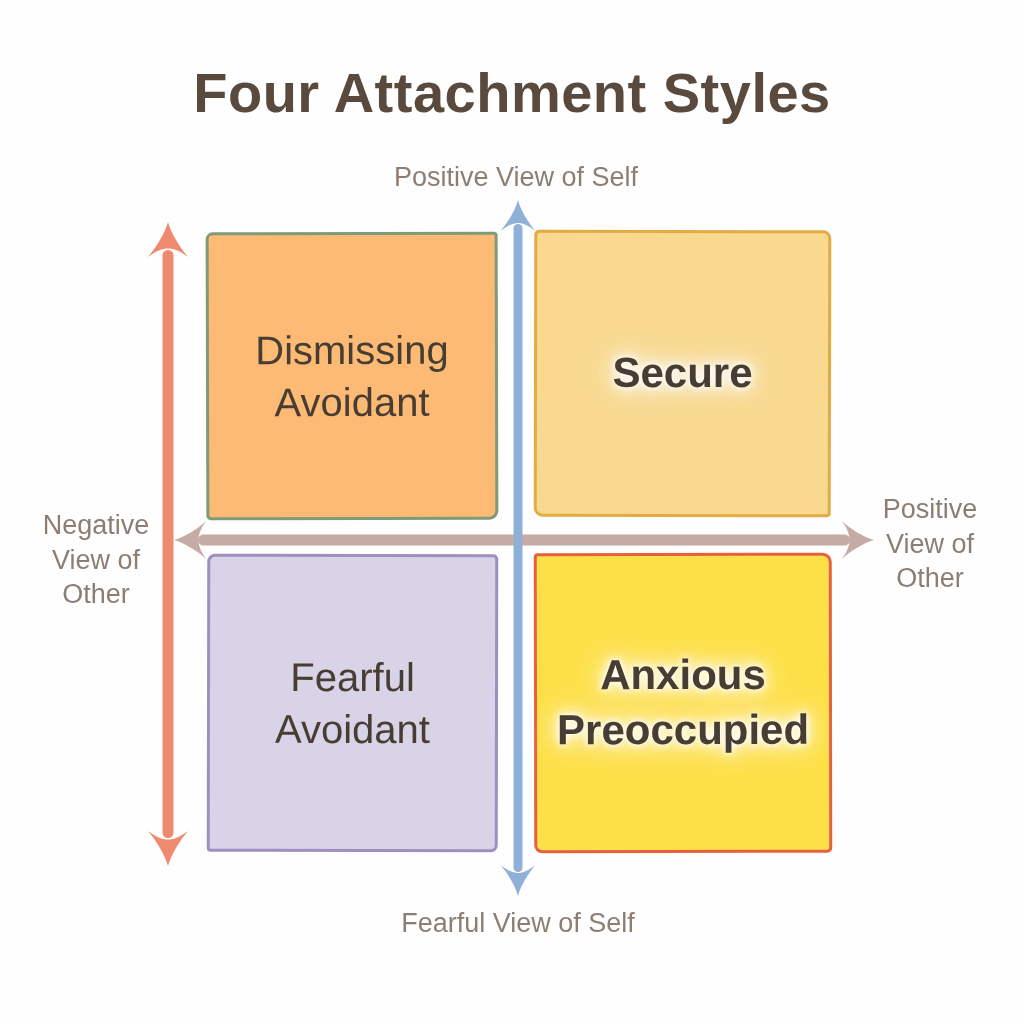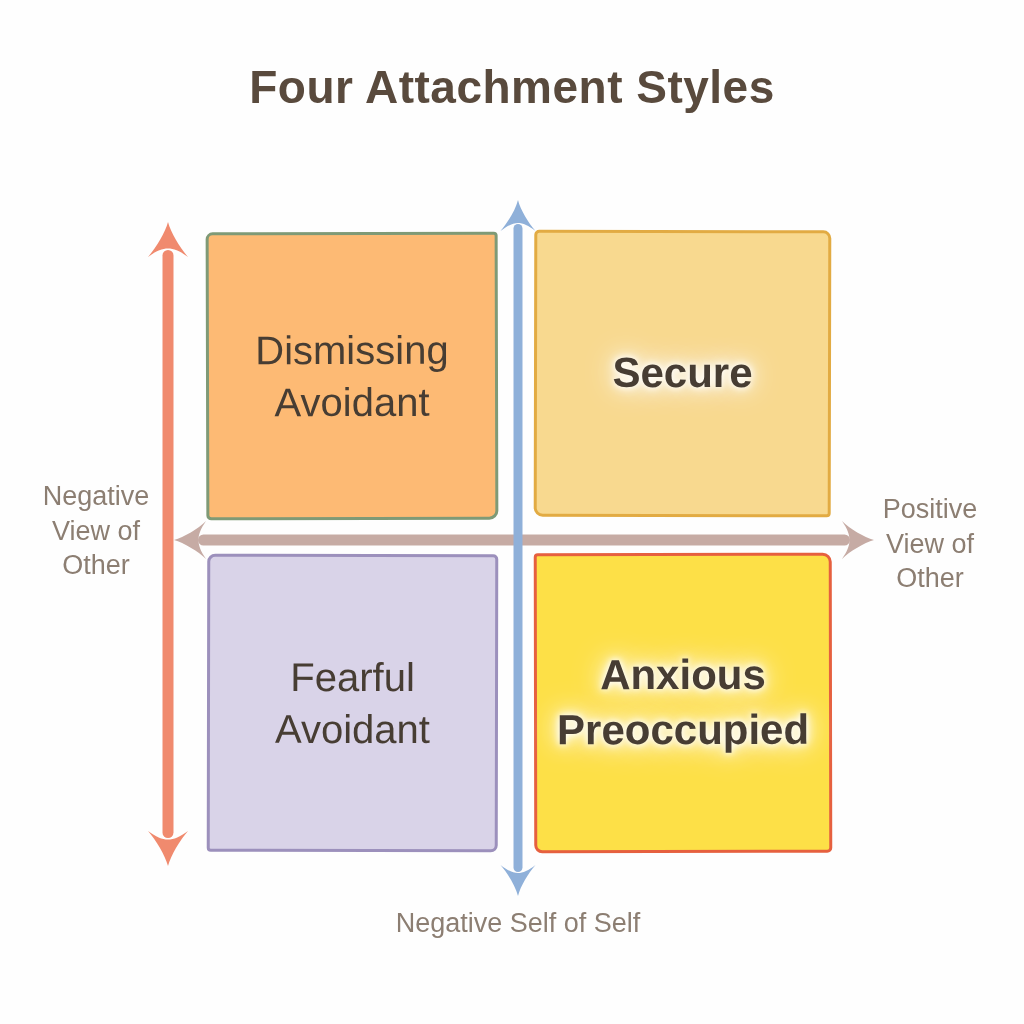--- a/index.html
+++ b/index.html
@@ -2,30 +2,30 @@
 <html><head>
 <meta charset="utf-8">
 <style>
   html,body{margin:0;padding:0;background:#ffffff;}
   .stage{
     position:relative;width:1024px;height:1024px;background:#fefefe;overflow:hidden;
     font-family:"Liberation Sans", sans-serif;
   }
   .title{
     position:absolute;top:60px;left:0;width:1024px;margin:0;
-    text-align:center;font-size:46px;font-weight:800;letter-spacing:0.5px;
+    text-align:center;font-size:56px;font-weight:800;letter-spacing:0.5px;
     color:#594a3d;
   }
   .axis-label{
     position:absolute;color:#8c7e72;text-align:center;
     font-size:27px;line-height:1.28;font-weight:400;
   }
   .axis-top{top:160px;left:316px;width:400px;}
   .axis-bottom{top:906px;left:318px;width:400px;}
-  .axis-left{top:479px;left:16px;width:160px;}
+  .axis-left{top:508px;left:16px;width:160px;}
   .axis-right{top:492px;left:850px;width:160px;}
   .quadrant{
     position:absolute;display:flex;align-items:center;justify-content:center;
     border:3px solid;box-sizing:border-box;
   }
   .q-tl{left:206px;top:232px;width:292px;height:288px;border-radius:7px 4px 9px 5px;transform:rotate(-0.15deg);}
   .q-tr{left:534px;top:230px;width:297px;height:287px;border-radius:5px 8px 4px 9px;transform:rotate(0.12deg);}
   .q-bl{left:207px;top:554px;width:291px;height:298px;border-radius:8px 5px 7px 4px;transform:rotate(0.1deg);}
   .q-br{left:534px;top:553px;width:298px;height:300px;border-radius:4px 9px 5px 8px;transform:rotate(-0.1deg);}
   .q-label{
@@ -41,23 +41,24 @@
   .arrow-side{left:146px;top:220px;}
   .arrow-other{left:172px;top:518px;}
 </style>
 </head>
 <body>
 
 <div class="stage">
 
   <h1 class="title">Four Attachment Styles</h1>
 
+  <div class="axis-label axis-top">Positive View of Self</div>
   <div class="axis-label axis-left">Negative View of Other</div>
   <div class="axis-label axis-right">Positive View of Other</div>
-  <div class="axis-label axis-bottom">Negative Self of Self</div>
+  <div class="axis-label axis-bottom">Fearful View of Self</div>
 
   <div class="quadrant q-tl" style="background-color: #fdba74; border-color: rgb(127, 154, 118);">
     <span class="q-label">Dismissing Avoidant</span>
   </div>
 
   <div class="quadrant q-tr" style="background-color: rgb(248, 217, 143); border-color: rgb(226, 171, 67);">
     <span class="q-label emph">Secure</span>
   </div>
 
   <div class="quadrant q-bl" style="background-color: rgb(217, 211, 232); border-color: rgb(156, 144, 188);">

